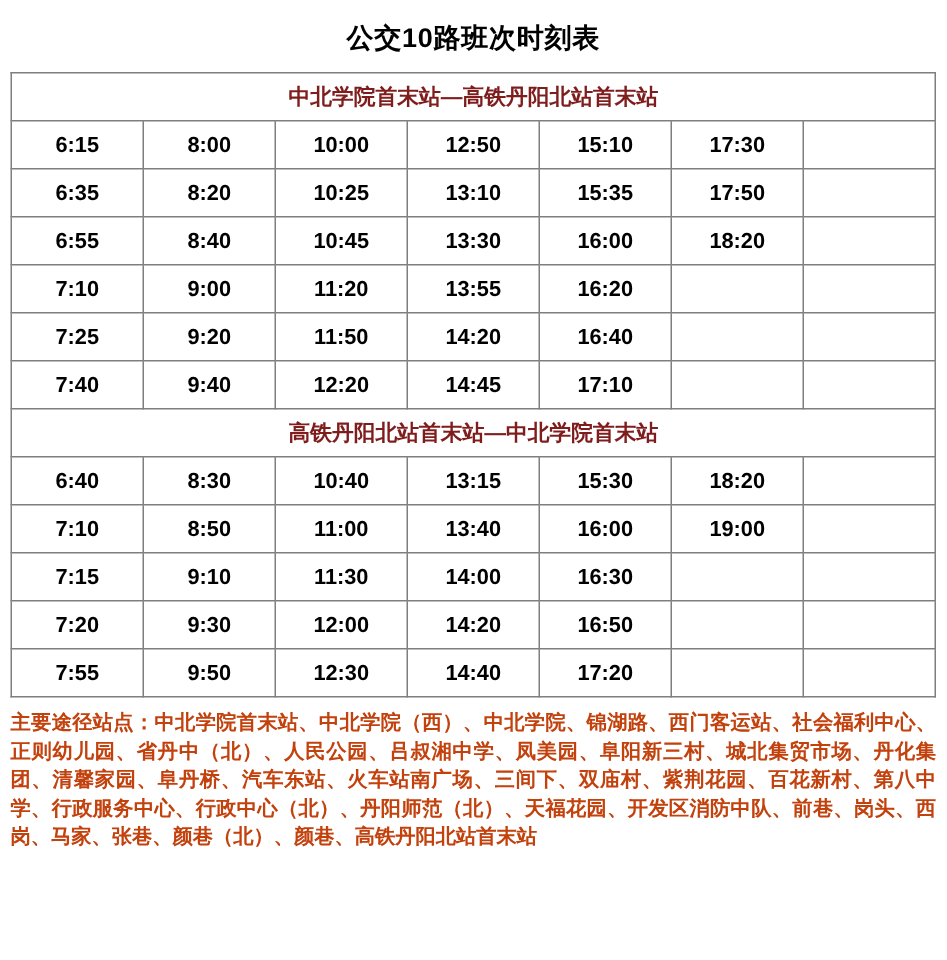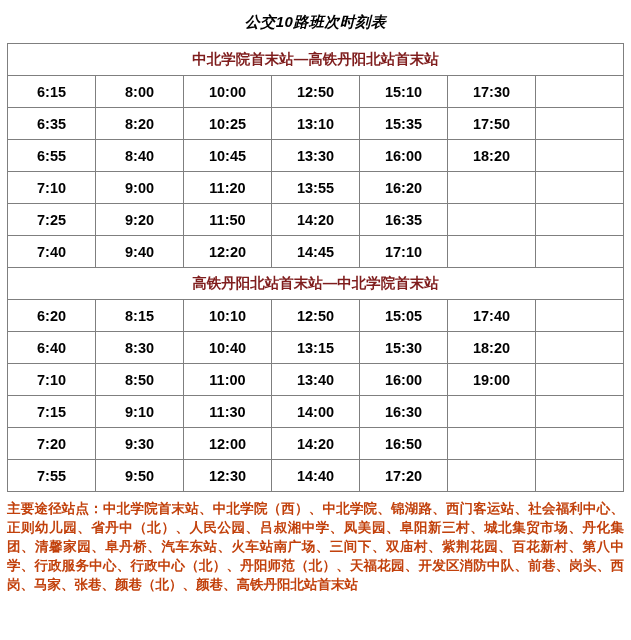--- a/index.html
+++ b/index.html
@@ -15,25 +15,24 @@
   }
   .page {
     width: 631px;
     height: 640px;
     box-sizing: border-box;
     padding: 0;
     position: relative;
   }
   .title {
     text-align: center;
-    font-size: 15px;
+    font-size: 18px;
     font-weight: bold;
     padding: 13px 0 11px 0;
     letter-spacing: 0.5px;
-    font-style: italic;
   }
   table.sched {
     border-collapse: collapse;
     width: 617px;
     margin: 0 7px;
     table-layout: fixed;
   }
   table.sched td {
     border: 1px solid #7f7f7f;
     height: 31px;
@@ -111,47 +110,38 @@
         <td>13:55</td>
         <td>16:20</td>
         <td class="empty"></td>
         <td class="empty"></td>
       </tr>
       <tr>
         <td>7:25</td>
         <td>9:20</td>
         <td>11:50</td>
         <td>14:20</td>
-        <td>16:35</td>
+        <td>16:40</td>
         <td class="empty"></td>
         <td class="empty"></td>
       </tr>
       <tr>
         <td>7:40</td>
         <td>9:40</td>
         <td>12:20</td>
         <td>14:45</td>
         <td>17:10</td>
         <td class="empty"></td>
         <td class="empty"></td>
       </tr>
 
       <tr>
         <td class="section" colspan="7">高铁丹阳北站首末站—中北学院首末站</td>
       </tr>
 
-      <tr>
-        <td>6:20</td>
-        <td>8:15</td>
-        <td>10:10</td>
-        <td>12:50</td>
-        <td>15:05</td>
-        <td>17:40</td>
-        <td class="empty"></td>
-      </tr>
       <tr>
         <td>6:40</td>
         <td>8:30</td>
         <td>10:40</td>
         <td>13:15</td>
         <td>15:30</td>
         <td>18:20</td>
         <td class="empty"></td>
       </tr>
       <tr>

